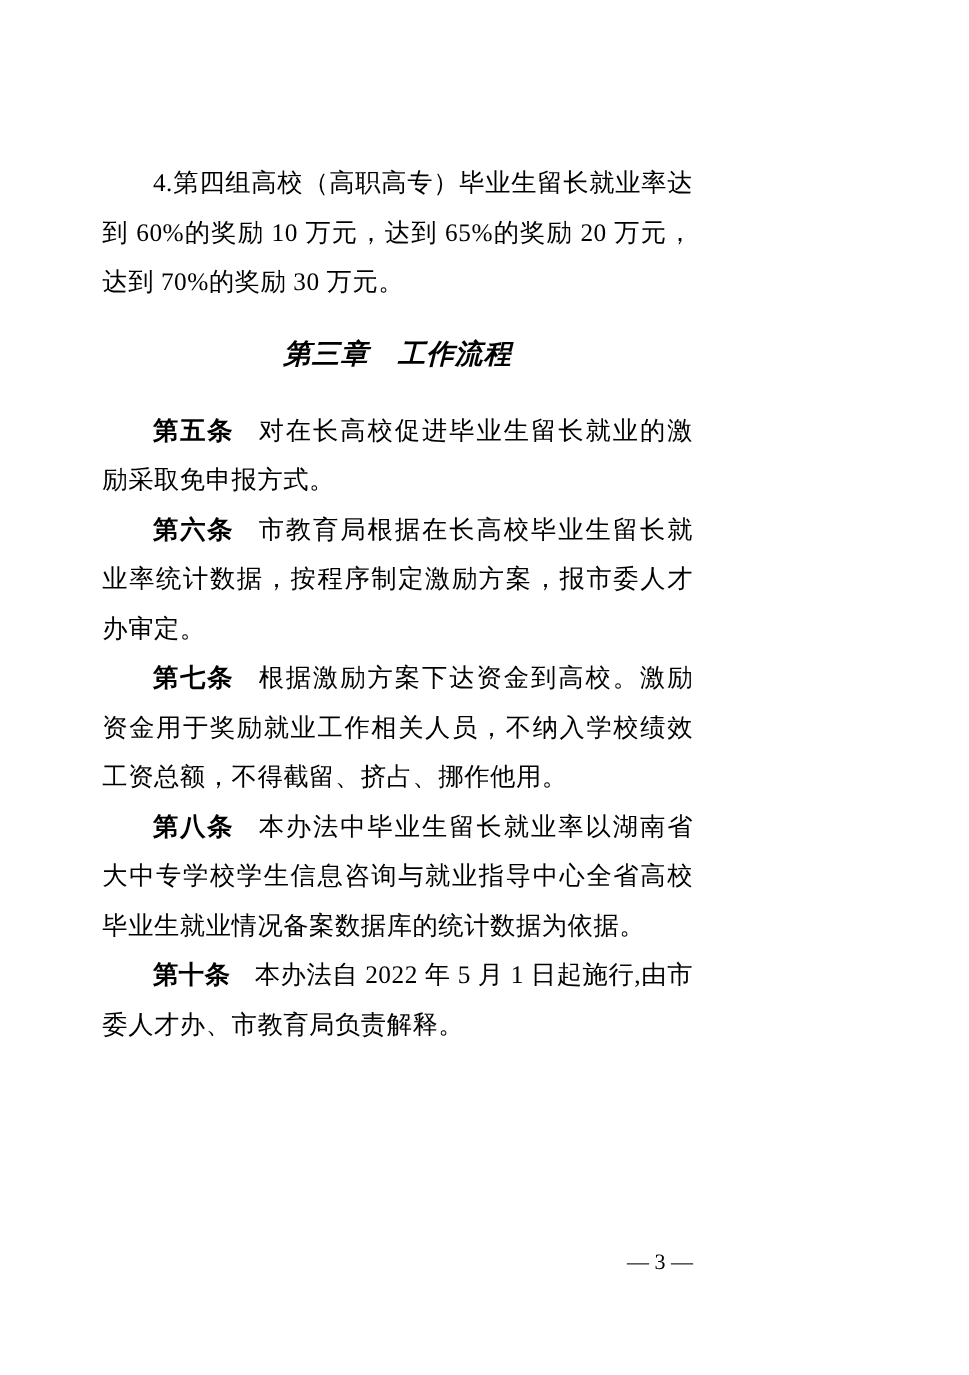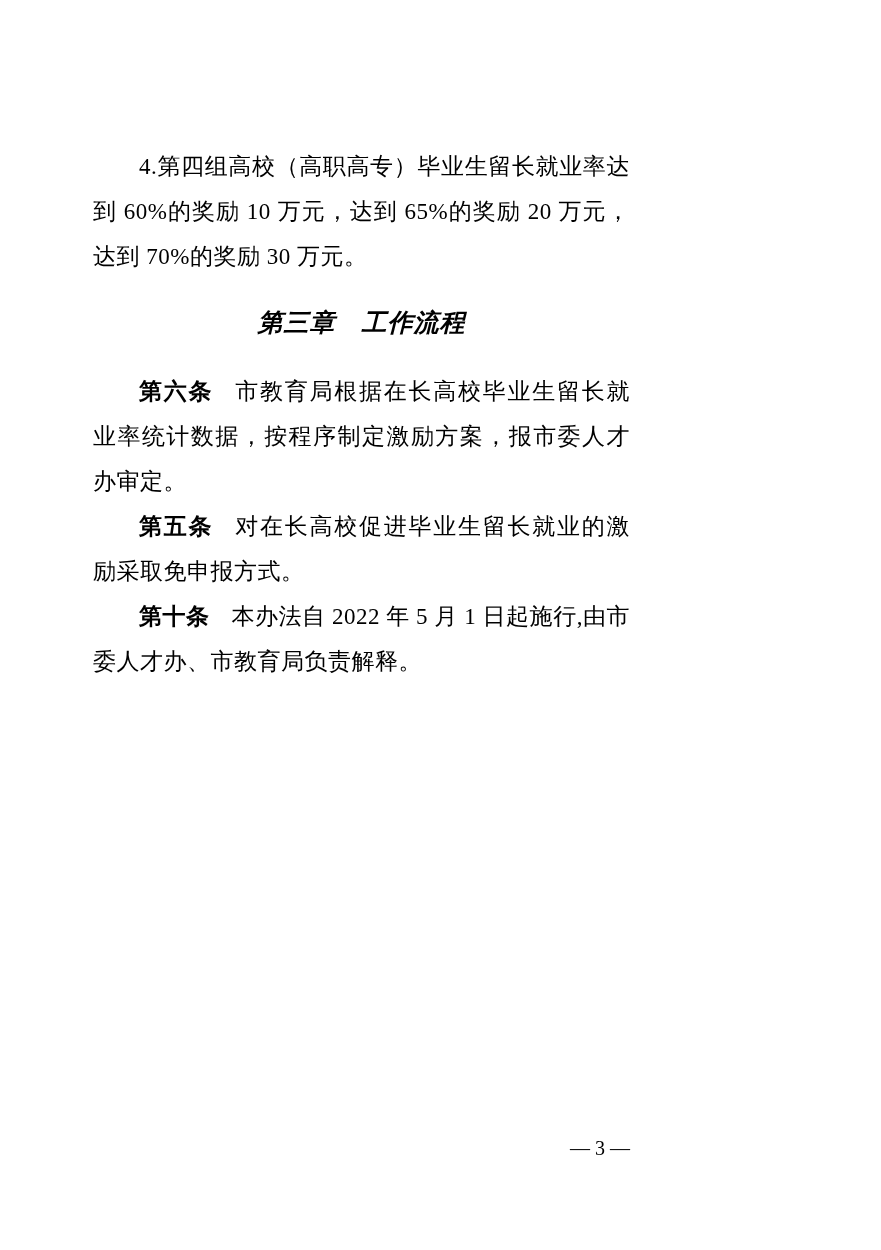--- a/index.html
+++ b/index.html
@@ -59,29 +59,35 @@
 <div class="page">
   <div class="content">
 
     <p class="para">
       <span>4.第四组高校（高职高专）毕业生留长就业率达到 60%的奖励 10 万元，达到 65%的奖励 20 万元，达到 70%的奖励 30 万元。</span>
     </p>
 
     <h2 class="chapter">第三章　工作流程</h2>
 
     <p class="para">
+      <span class="article-label">第五条</span><span>对在长高校促进毕业生留长就业的激励采取免申报方式。</span>
+    </p>
+
+    <p class="para">
       <span class="article-label">第六条</span><span>市教育局根据在长高校毕业生留长就业率统计数据，按程序制定激励方案，报市委人才办审定。</span>
     </p>
 
     <p class="para">
-      <span class="article-label">第五条</span><span>对在长高校促进毕业生留长就业的激励采取免申报方式。</span>
+      <span class="article-label">第七条</span><span>根据激励方案下达资金到高校。激励资金用于奖励就业工作相关人员，不纳入学校绩效工资总额，不得截留、挤占、挪作他用。</span>
     </p>
 
 
-
+    <p class="para">
+      <span class="article-label">第八条</span><span>本办法中毕业生留长就业率以湖南省大中专学校学生信息咨询与就业指导中心全省高校毕业生就业情况备案数据库的统计数据为依据。</span>
+    </p>
 
 
     <p class="para">
       <span class="article-label">第十条</span><span>本办法自 2022 年 5 月 1 日起施行,由市委人才办、市教育局负责解释。</span>
     </p>
 
   </div>
 
   <div class="page-number">— 3 —</div>
 </div>

